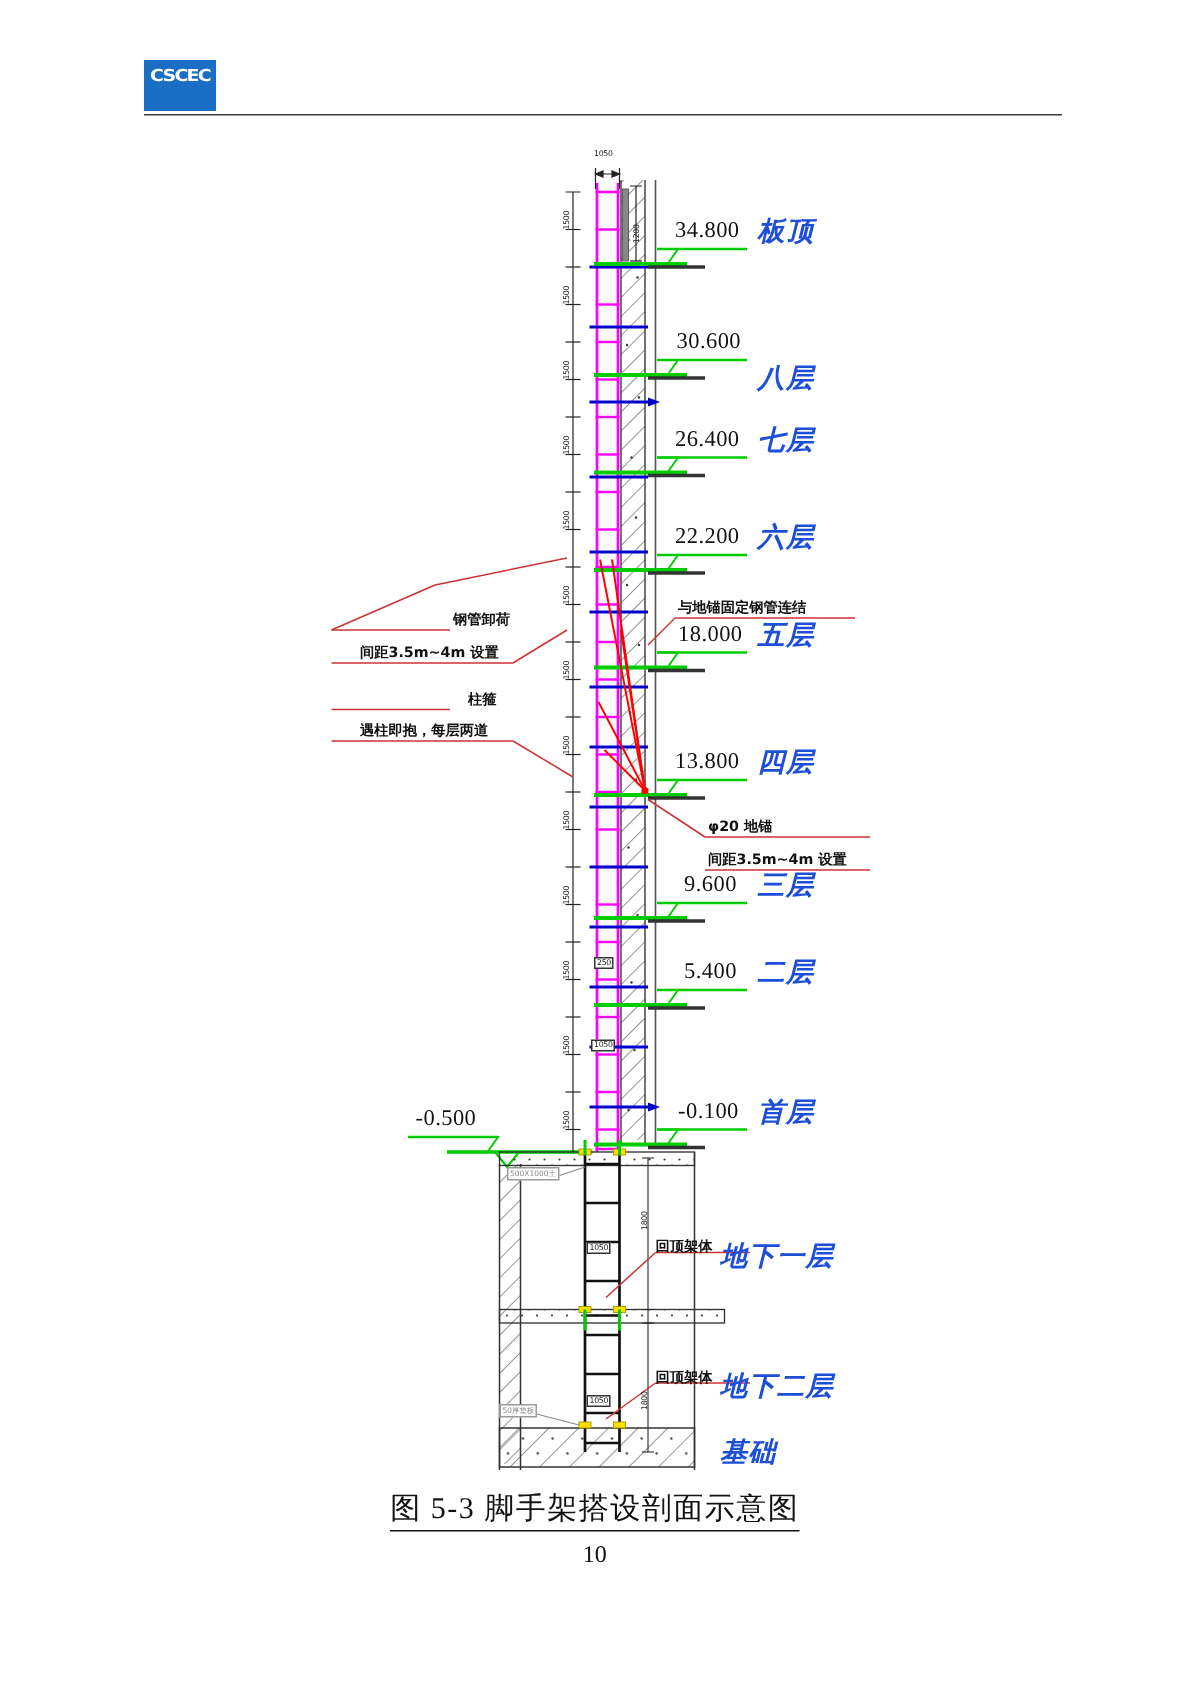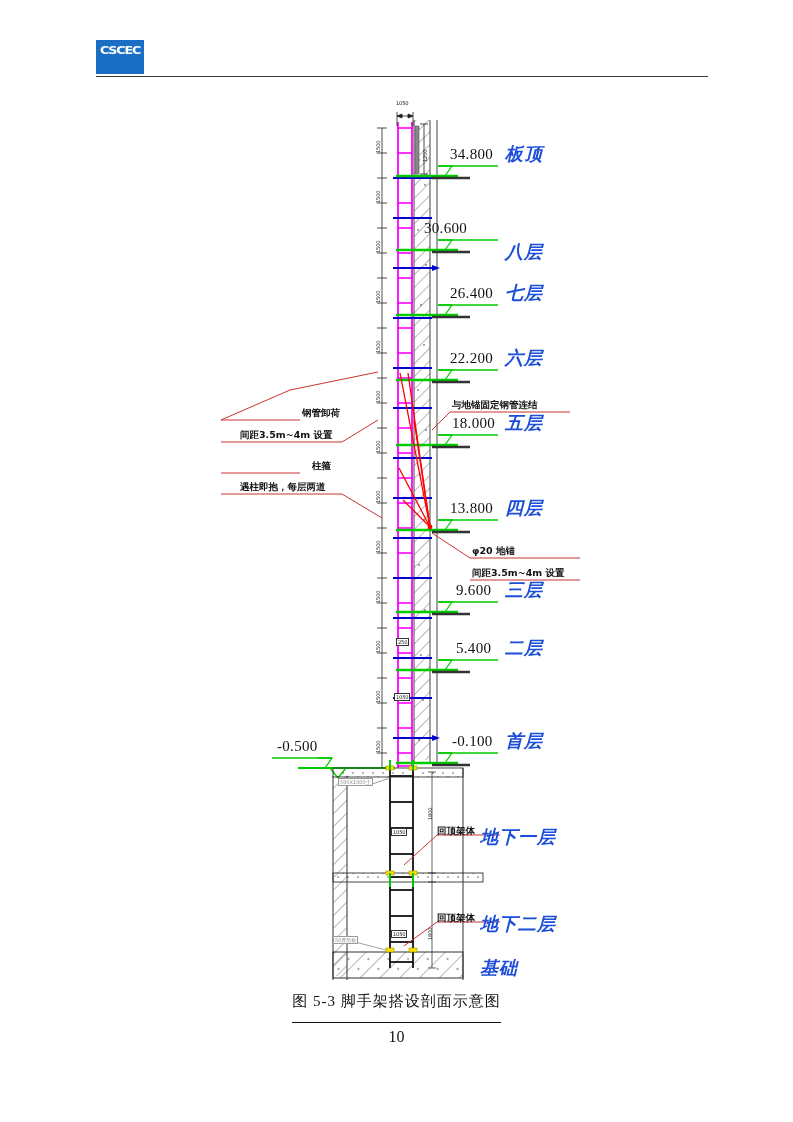--- a/index.html
+++ b/index.html
@@ -125,24 +125,24 @@
 
   
   #caption {
     position: absolute;
     left: 0; top: 992px;
     width: 793px;
     text-align: center;
   }
   #caption-text {
     display: inline-block;
-    font-size: 15px;
+    font-size: 20px;
     color: #111111;
     border-bottom: 1px solid #111111;
-    padding-bottom: 11px;
+    padding-bottom: 1px;
     letter-spacing: 1px;
   }
   #page-number {
     position: absolute;
     left: 0; top: 1028px;
     width: 793px;
     text-align: center;
     font-size: 16px;
     color: #111111;
   }
@@ -490,21 +490,21 @@
 
   <div class="lbl dim-v" style="left:427px; top:730px;">1800</div>
   <div class="lbl dim-v" style="left:427px; top:850px;">1800</div>
 
   <div class="lbl greylbl" style="left:338px; top:688px;">500X1000土</div>
   <div class="lbl greylbl" style="left:333px; top:846px;">50厚垫板</div>
 
   <div class="lbl elev" style="left:450px; top:56px;">34.800</div>
   <div class="lbl floor" style="left:505px; top:52px;">板顶</div>
 
-  <div class="lbl elev" style="left:424px; top:130px;">30.600</div>
+  <div class="lbl elev" style="left:451px; top:130px;">30.600</div>
   <div class="lbl floor" style="left:505px; top:126px;margin-top:24px;">八层</div>
 
   <div class="lbl elev" style="left:450px; top:195px;">26.400</div>
   <div class="lbl floor" style="left:505px; top:191px;">七层</div>
 
   <div class="lbl elev" style="left:450px; top:260px;">22.200</div>
   <div class="lbl floor" style="left:505px; top:256px;">六层</div>
 
   <div class="lbl elev" style="left:452px; top:325px;">18.000</div>
   <div class="lbl floor" style="left:505px; top:321px;">五层</div>

